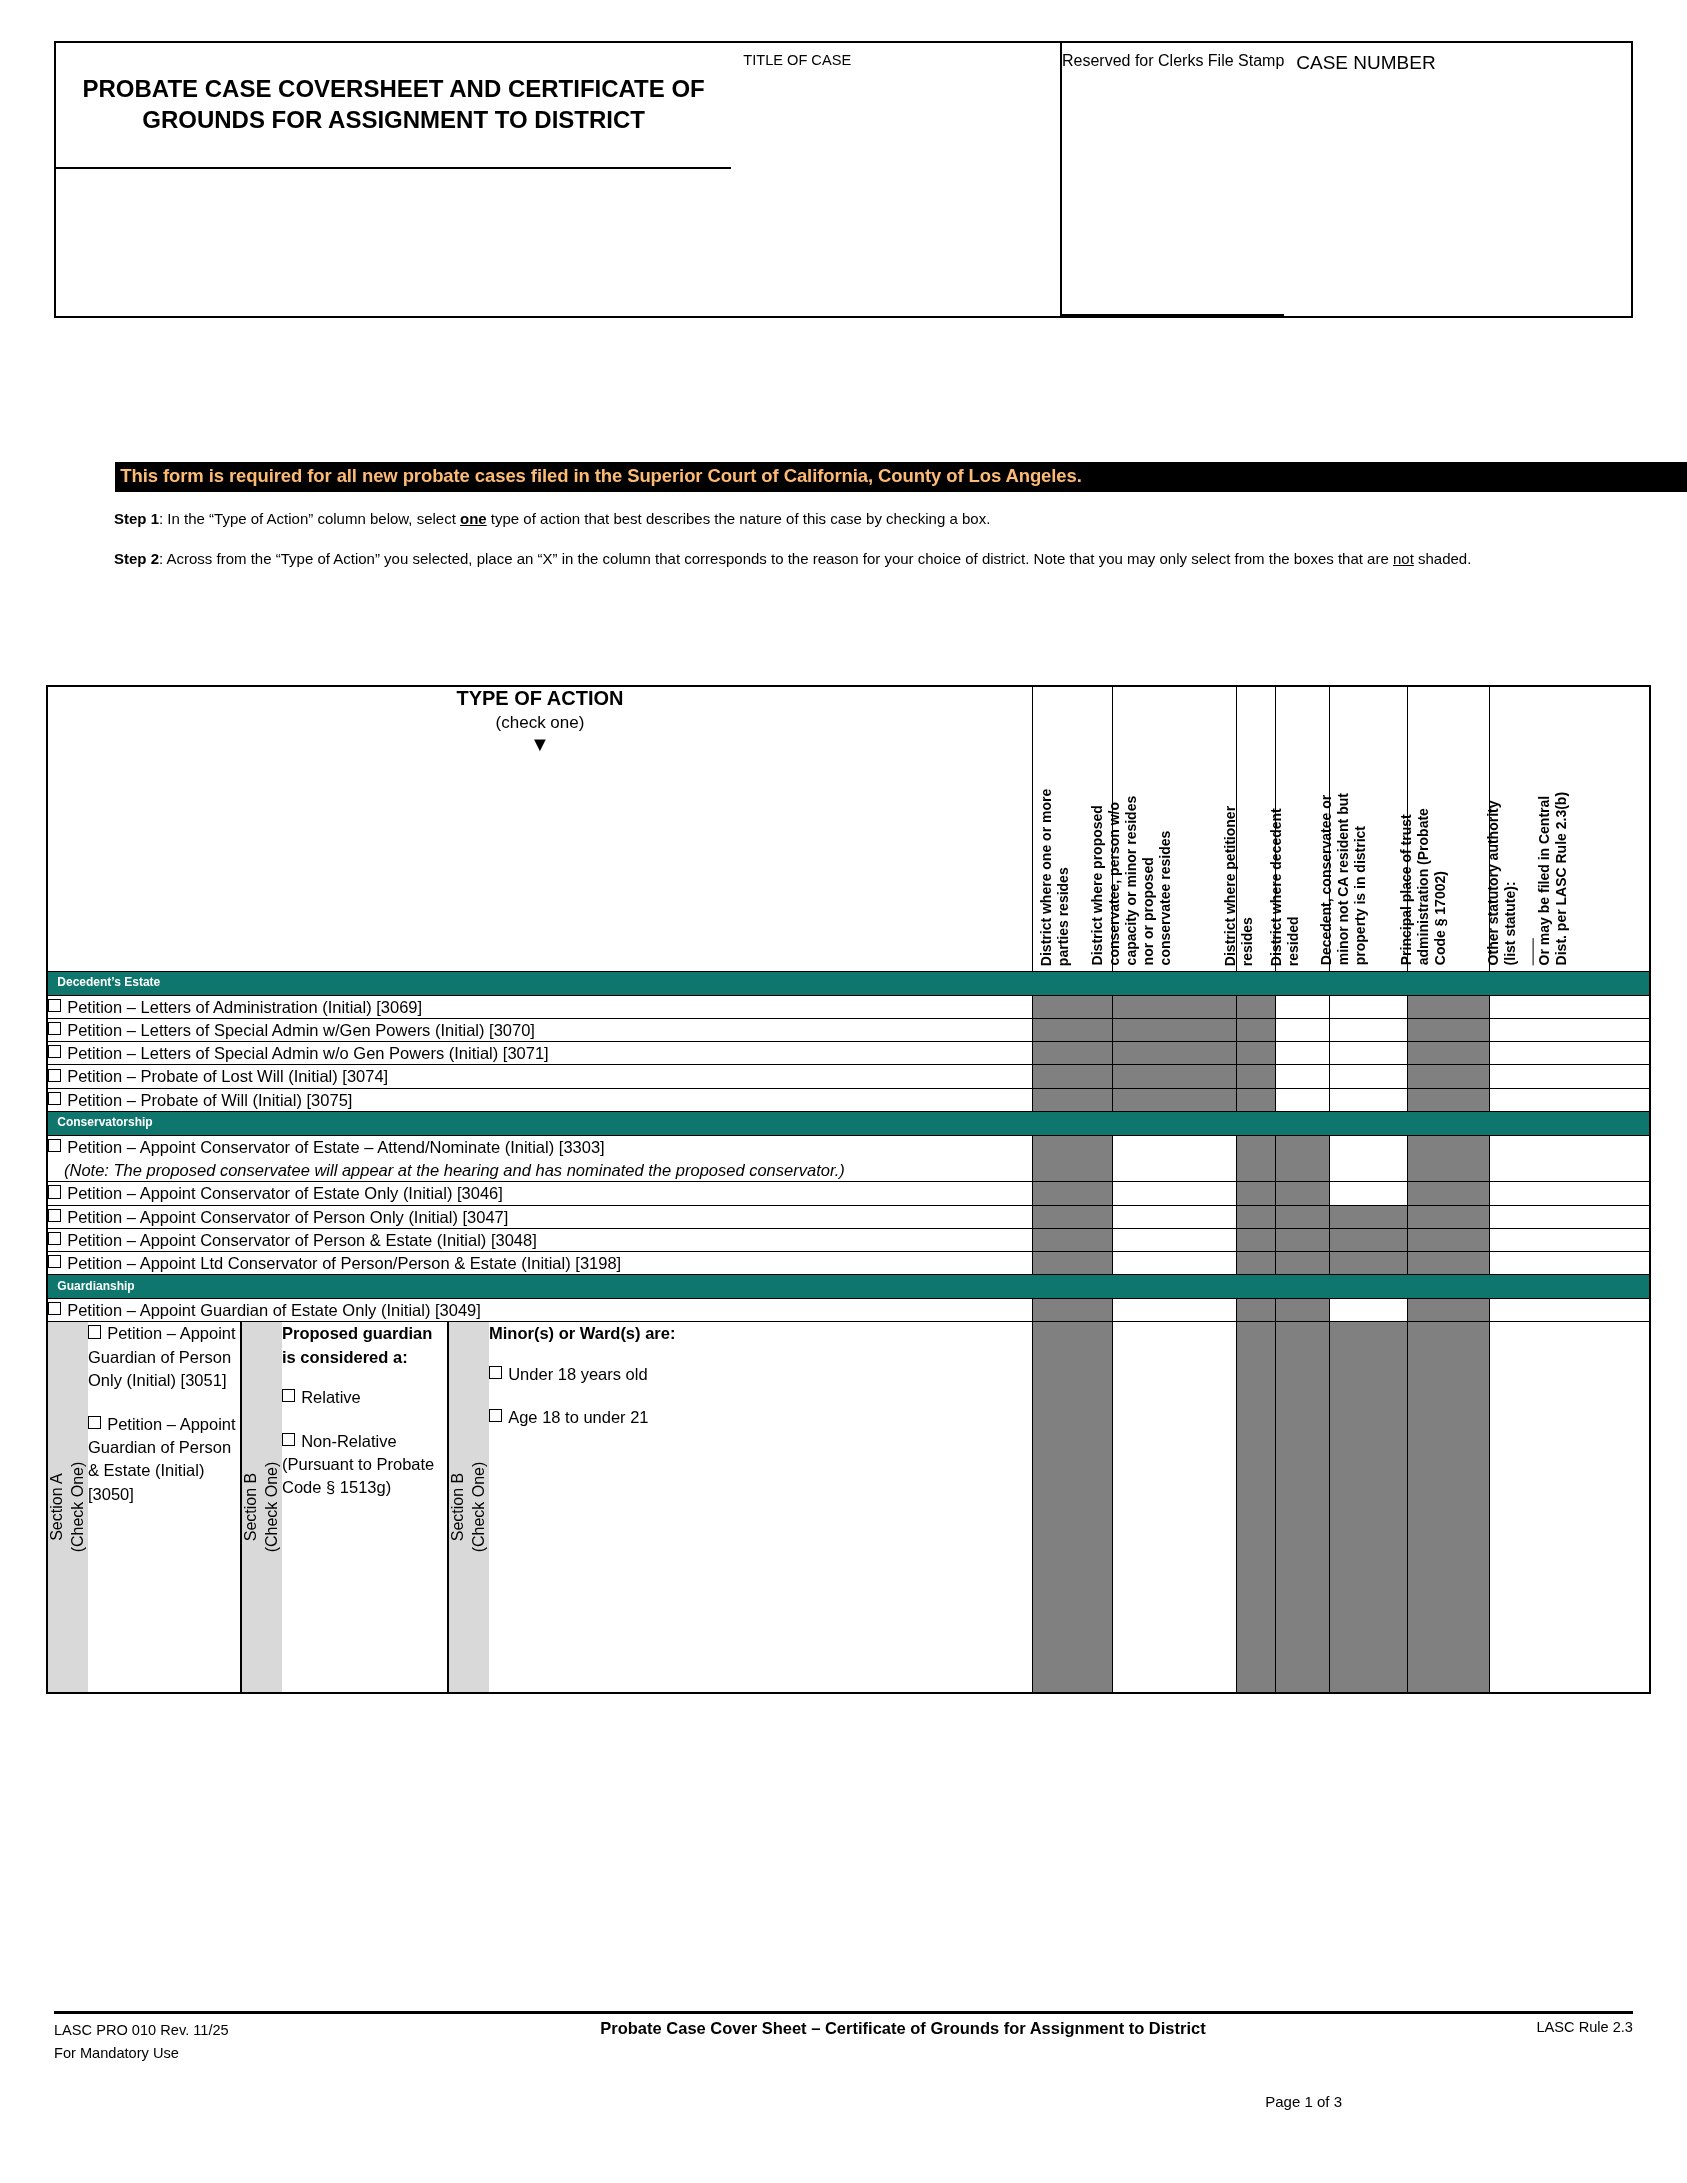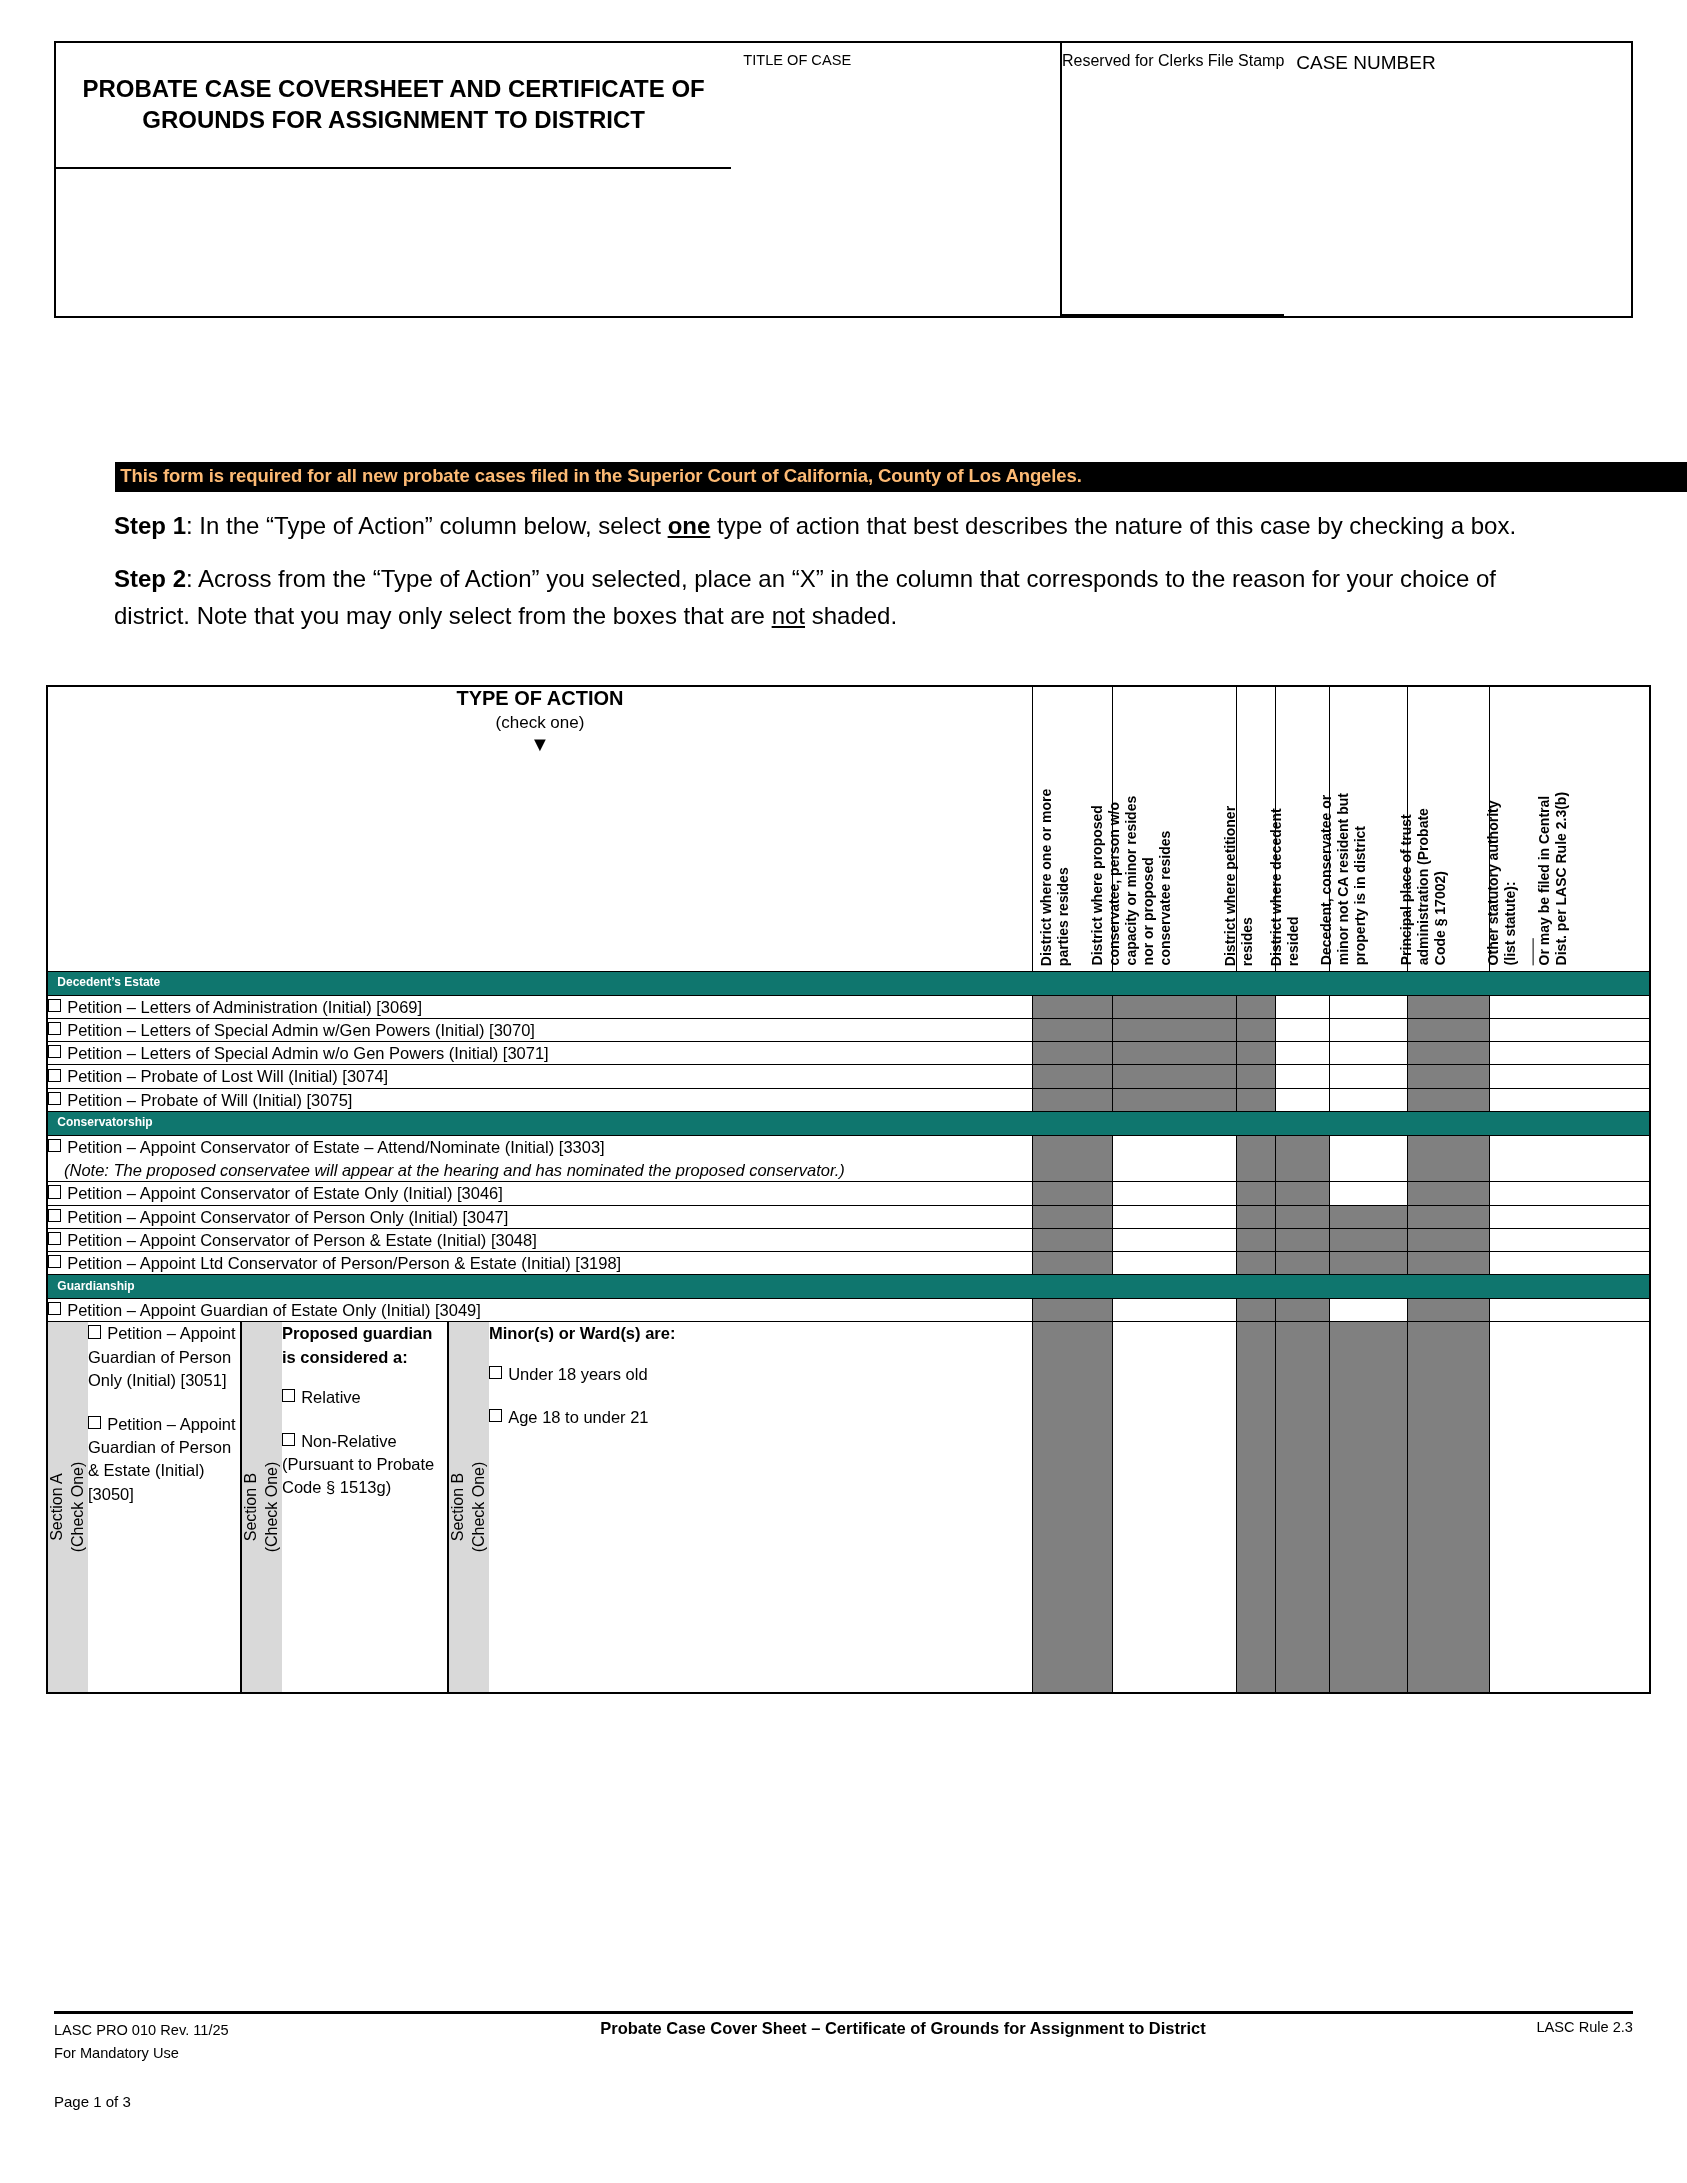--- a/index.html
+++ b/index.html
@@ -91,21 +91,21 @@
     font-size: 18.5px;
     padding: 3.3px 5.3px 4.6px 5.3px;
     box-sizing: border-box;
     letter-spacing: -0.1px;
   }
   .steps {
     position: absolute;
     left: 114px;
     top: 508px;
     width: 1422px;
-    font-size: 24px;
+    font-size: 15px;
     line-height: 1.52;
   }
   .steps p { margin: 0 0 17px 0; }
   .steps b { font-weight: bold; }
   .u { text-decoration: underline; font-weight: bold; }
   .u-plain { text-decoration: underline; }
 
   
   .grid {
     position: absolute;
@@ -238,21 +238,21 @@
   }
   .f-left { width: 397px; line-height: 1.55; }
   .f-center {
     flex: 1;
     text-align: center;
     font-weight: bold;
     font-size: 16.5px;
   }
   .f-right { width: 278px; text-align: right; }
   .f-page {
-    text-align: left;
+    text-align: right;
     margin-top: 29px;
     font-size: 15px;
     padding-right: 291px;
   }
 </style>
 </head>
 <body>
 
 <div class="page">
 

